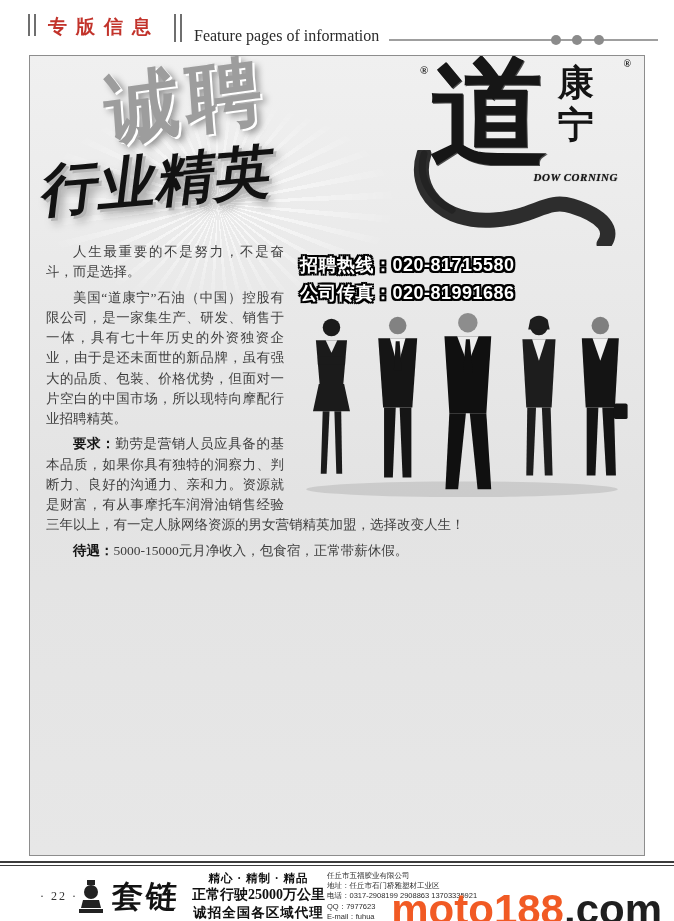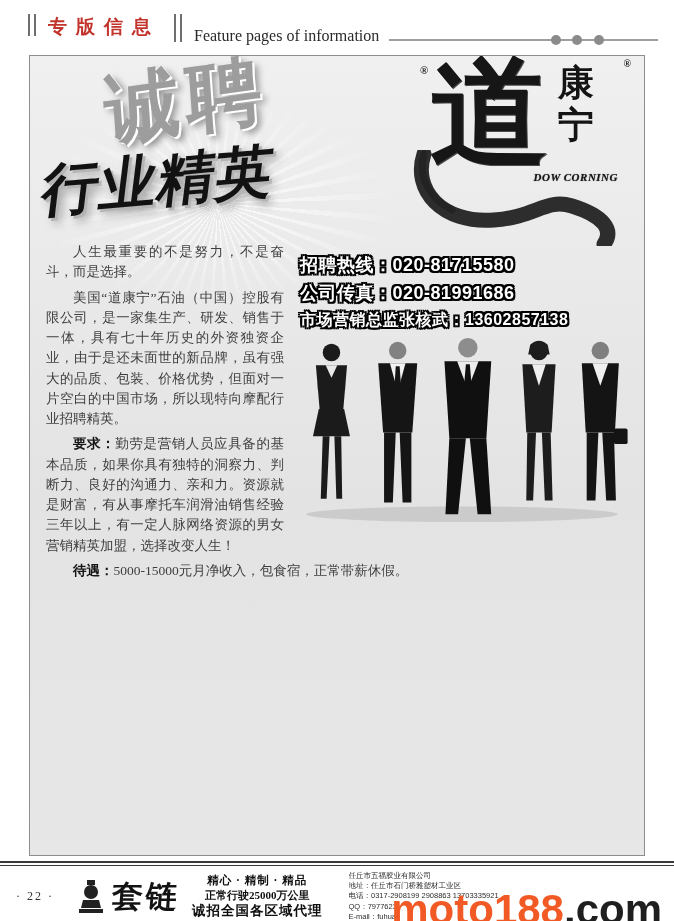--- a/index.html
+++ b/index.html
@@ -62,31 +62,31 @@
   .silhouettes { display:block; }
 
   .ad-content p { margin:0 0 5px; text-indent:2em; }
   .ad-content p b { color:#151515; }
 
   
   .foot-rule { position:absolute; left:0; right:0; top:861px; height:5px;
                border-top:2px solid #3c3c3c; border-bottom:1px solid #3c3c3c; }
   .footer { position:absolute; left:0; right:0; top:868px; height:53px; }
   .footer-row { display:flex; align-items:center; padding:4px 6px 0 16px; position:relative; height:100%; }
-  .page-num { font-size:12px; color:#333; width:62px; letter-spacing:2px; }
+  .page-num { font-size:12px; color:#333; width:62px; letter-spacing:2px;text-align:right; }
   .seal { flex:none; margin-right:8px; }
   .wufu-wrap { text-align:center; line-height:1; margin-right:10px; }
   .wufu { font-size:27px; font-weight:900; color:#151515; position:relative; white-space:nowrap; }
   .wufu .reg { font-size:9px; vertical-align:top; }
   .wf { font-size:13px; font-weight:bold; letter-spacing:3px; color:#1a1a1a; margin-top:1px; }
   .taolian { font-size:31px; font-weight:900; color:#131313; margin-right:12px; letter-spacing:3px;
              transform:skewX(-4deg); }
-  .slogans { text-align:center; font-weight:bold; color:#101010; line-height:1.3; margin-right:26px; white-space:nowrap; }
+  .slogans { text-align:center; font-weight:bold; color:#101010; line-height:1.3; margin-right:2px; white-space:nowrap; }
   .slog1 { font-size:11.5px; letter-spacing:1px; }
-  .slog2 { font-size:11px; }
+  .slog2 { font-size:14px; }
   .slog3 { font-size:13.5px; letter-spacing:1px; }
   .company { font-family:"Liberation Sans","DejaVu Sans",sans-serif; font-size:7.5px; line-height:1.35;
              color:#2c2c2c; white-space:nowrap; overflow:hidden; }
   .watermark { position:absolute; right:12px; top:18px; font-family:"Liberation Sans","DejaVu Sans",sans-serif;
                font-weight:bold; font-size:42px; letter-spacing:0px; white-space:nowrap; }
   .watermark .name { color:#f15a24; }
   .watermark .tld { color:#1f1f1f; }
 </style>
 </head>
 <body>
@@ -124,21 +124,20 @@
       </svg>
     </div>
   </div>
 
   <div class="ad-content">
 
     <div class="right-col">
       <div class="contact">
         <div class="contact-line"><span>招聘热线：</span><span>020-81715580</span></div>
         <div class="contact-line"><span>公司传真：</span><span>020-81991686</span></div>
-        <div class="contact-line small"><span>市场营销总监张核武：</span><span>13602857138</span></div>
       </div>
 
       <svg class="silhouettes" width="332" height="188" viewBox="0 0 340 193">
         <ellipse cx="170" cy="184" rx="160" ry="8" fill="rgba(0,0,0,0.10)"></ellipse>
 
         <g fill="#1b1b1b">
           <circle cx="36" cy="18" r="9"></circle>
           <polygon points="20,31 52,31 48,78 24,78"></polygon>
           <polygon points="30,31 42,31 36,44" fill="#e8e8e8"></polygon>
           <rect x="22" y="48" width="28" height="8"></rect>

